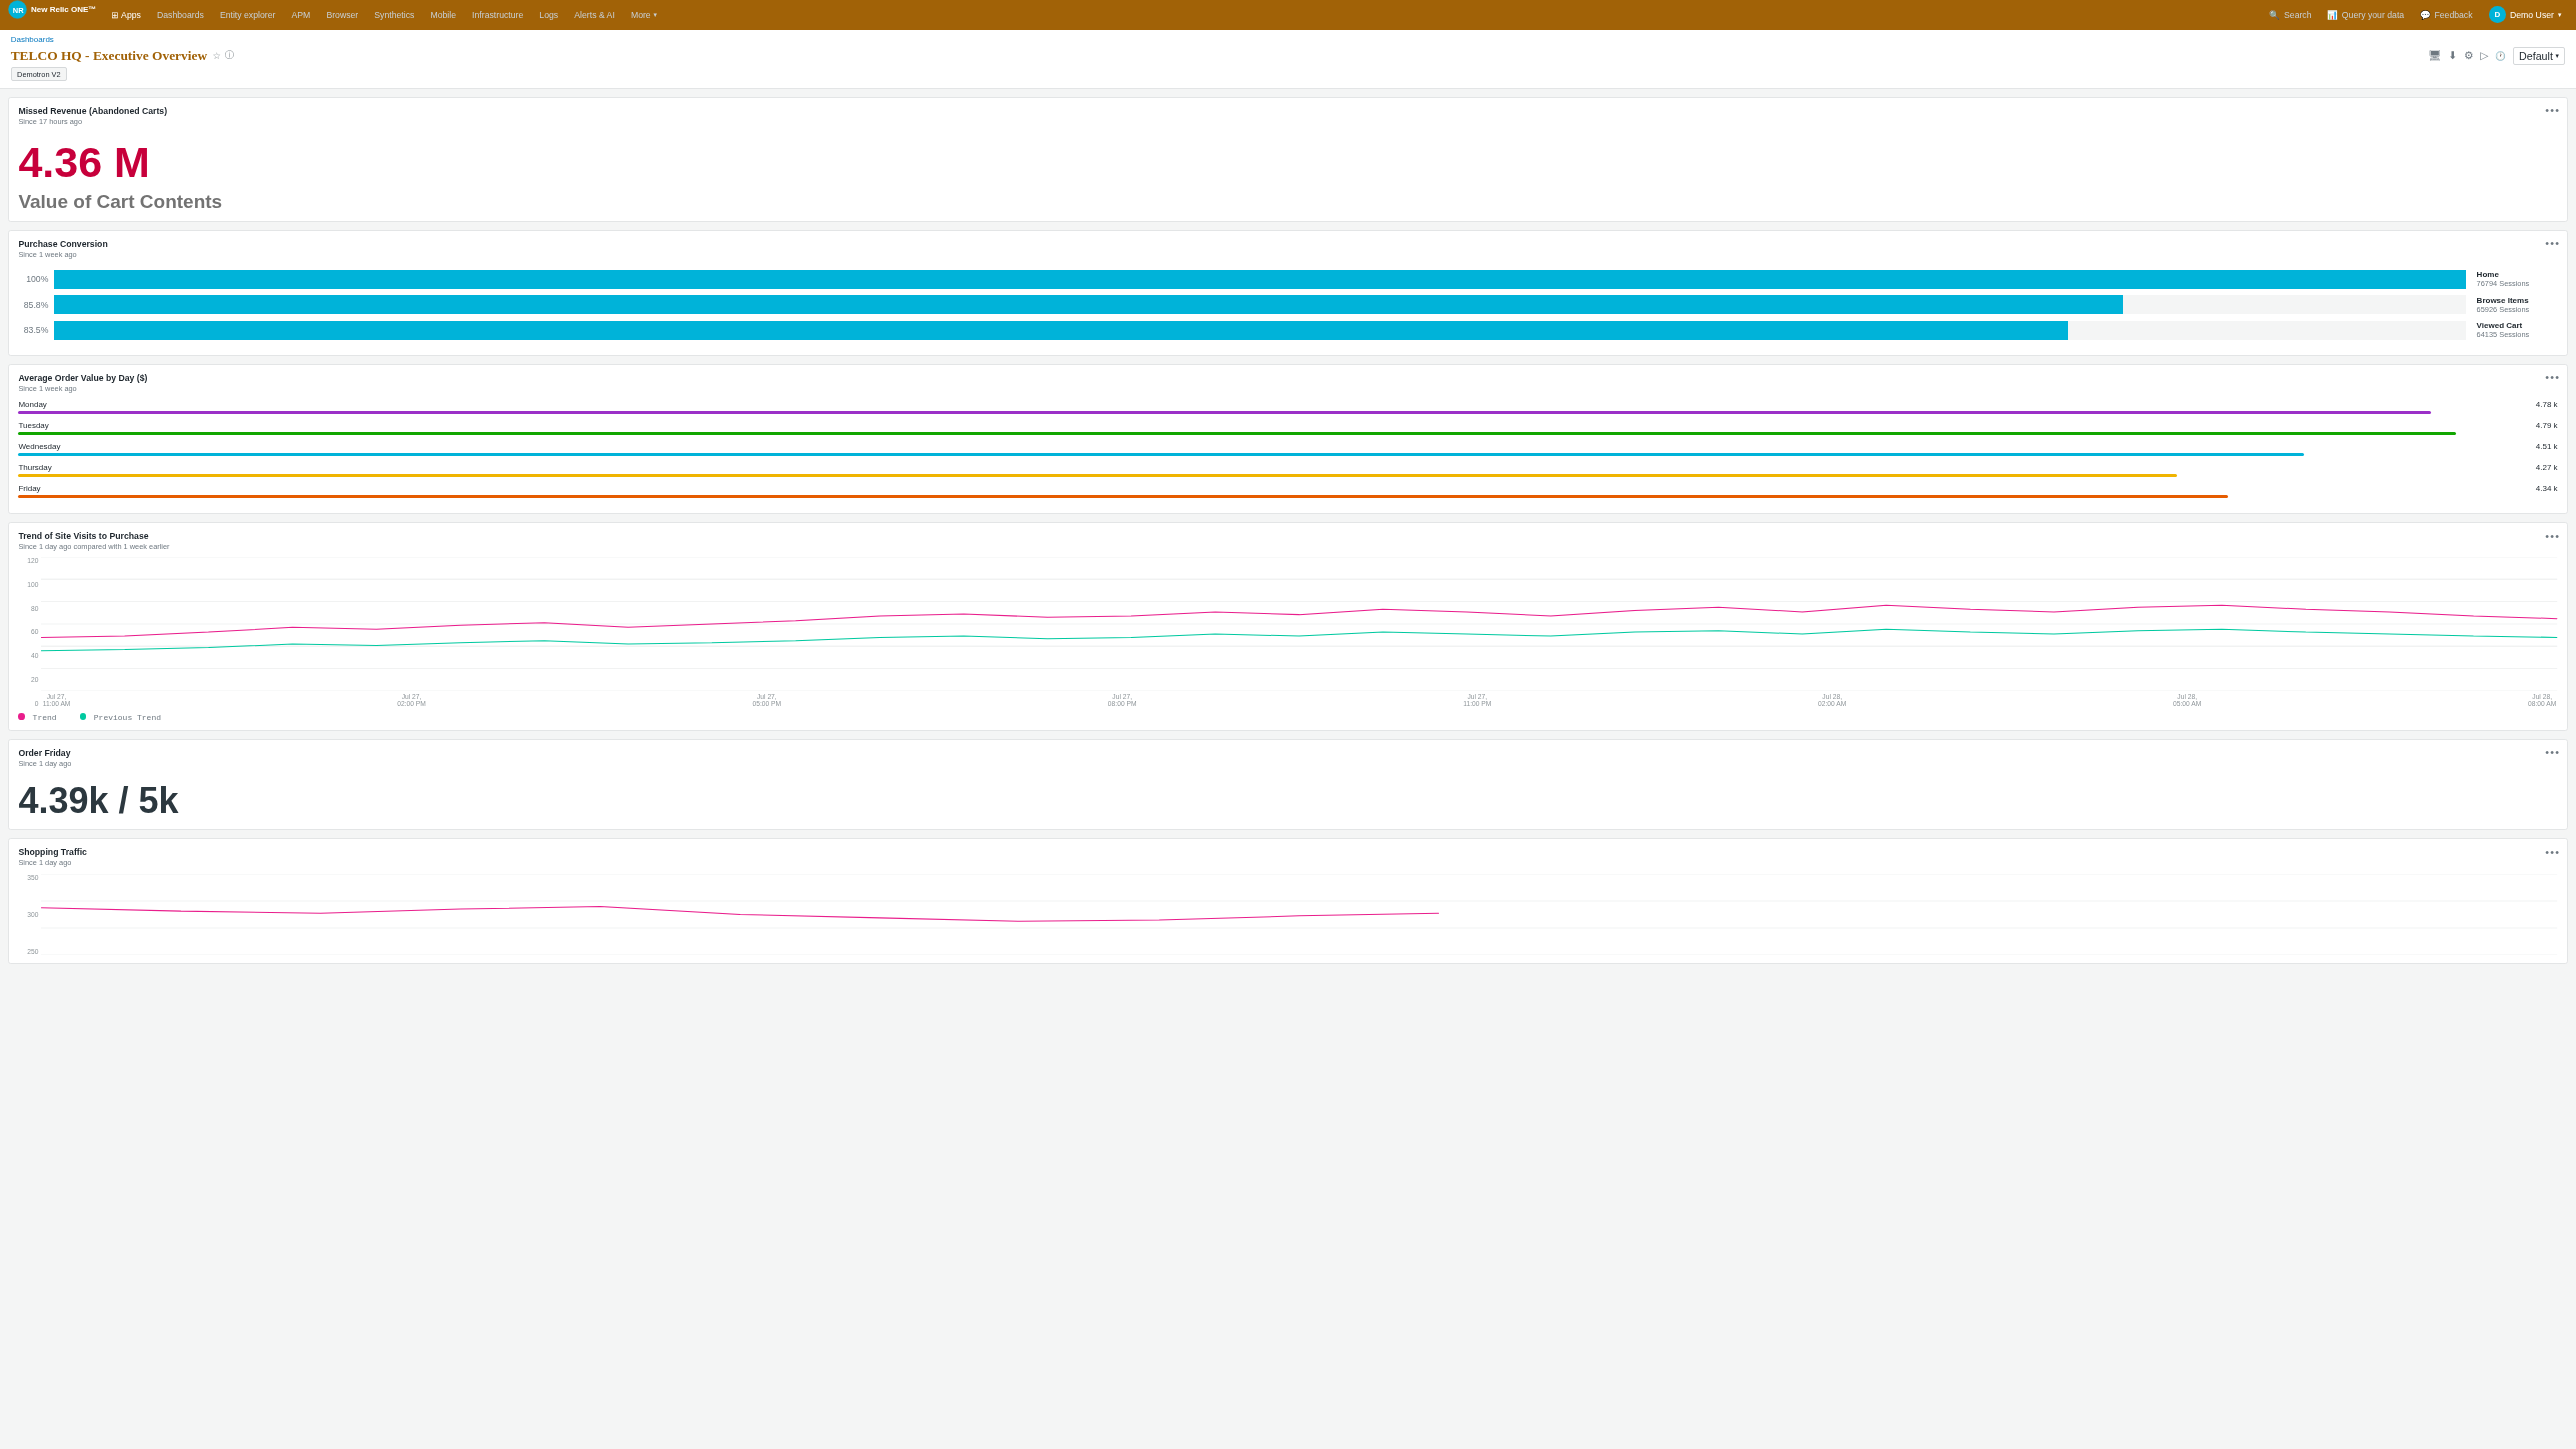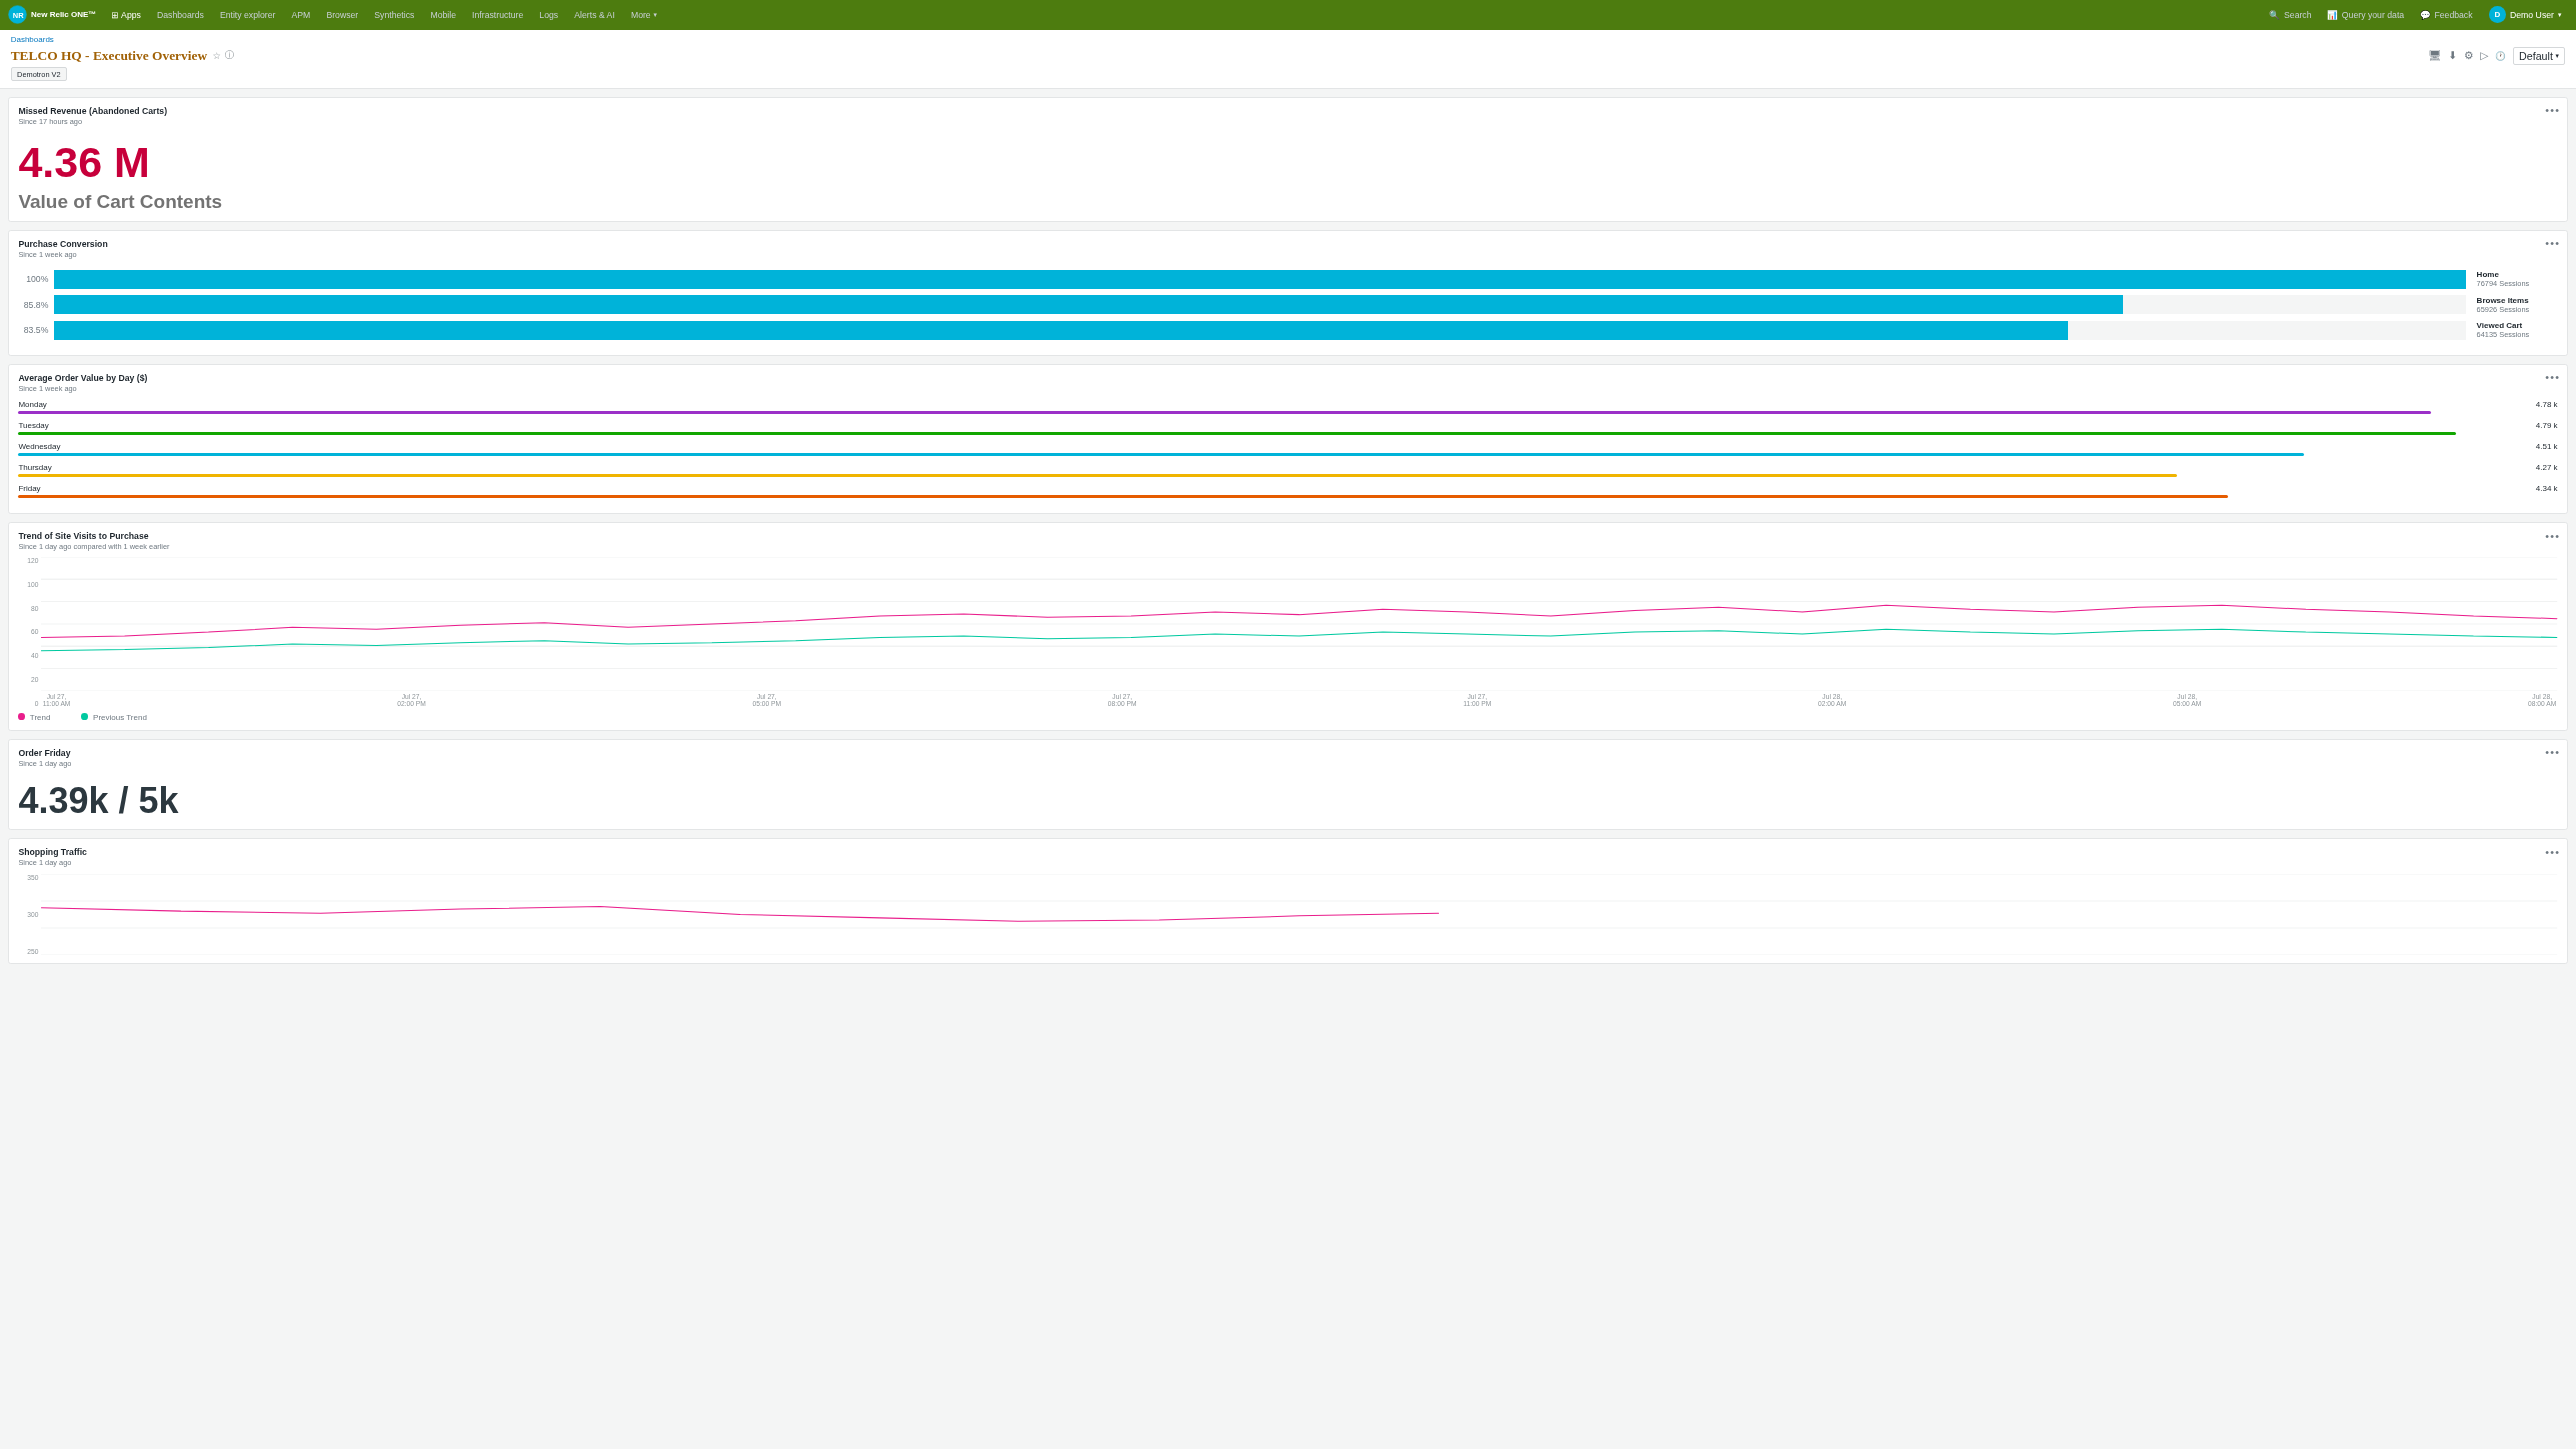--- a/index.html
+++ b/index.html
@@ -1,20 +1,20 @@
 <!DOCTYPE html>
 <html style="font-size:10.7px"><head>
   <meta charset="utf-8">
   <style>
     * { box-sizing: border-box; margin: 0; padding: 0; }
     body { font-family: -apple-system, BlinkMacSystemFont, 'Segoe UI', sans-serif; background: #f4f5f5; color: #1d252c; font-size: 8.7px; }
 
     
     .navbar {
-      display: flex; align-items: center; background: #4d7c0f; height: 29.5px;
+      display: flex; align-items: flex-start; background: #a16207; height: 29.5px;
       padding: 0 8px; gap: 2.7px; position: relative;
     }
     .navbar-brand { display: flex; align-items: center; gap: 4px; margin-right: 5.4px; }
     .brand-logo { width: 19px; height: 19px; }
     .nav-item {
       color: #c8d0d6; font-size: 8.7px; padding: 0 6.7px; height: 29.5px;
       display: flex; align-items: center; gap: 2.7px; cursor: pointer;
       white-space: nowrap;
     }
     .nav-item.apps { color: #fff; }
@@ -80,21 +80,21 @@
     .funnel-label .f-sub { font-size: 7.4px; color: #6e7880; }
 
     
     .bar-list-row { margin-bottom: 6.7px; }
     .bar-list-label-row { display: flex; justify-content: space-between; margin-bottom: 2px; font-size: 8px; color: #1d252c; }
     .bar-list-bar { height: 3.4px; border-radius: 2px; margin-bottom: 0.7px; }
 
     
     .chart-area { width: 100%; height: 134px; position: relative; overflow: hidden; }
     .chart-svg { width: 100%; height: 100%; }
-    .legend { display: flex; gap: 31px; margin-top: 5.4px; align-items: center; font-size: 8px; color: #6e7880; }
+    .legend { display: flex; gap: 23px; margin-top: 5.4px; align-items: center; font-size: 8px; color: #6e7880; font-family: Liberation Mono, monospace; }
     .legend-dot { width: 6.7px; height: 6.7px; border-radius: 50%; display: inline-block; margin-right: 2.7px; }
 
     
     .big-number-dark { font-size: 36px; font-weight: 700; color: #2c383f; line-height: 1.1; margin-top: 13.4px; }
 
     
     .traffic-chart { width: 100%; height: 81px; }
     .y-labels { display: flex; flex-direction: column; justify-content: space-between; position: absolute; left: 0; top: 0; bottom: 0; font-size: 6.7px; color: #8e9599; text-align: right; width: 20px; }
 
     .chart-container { position: relative; padding-left: 23px; }

